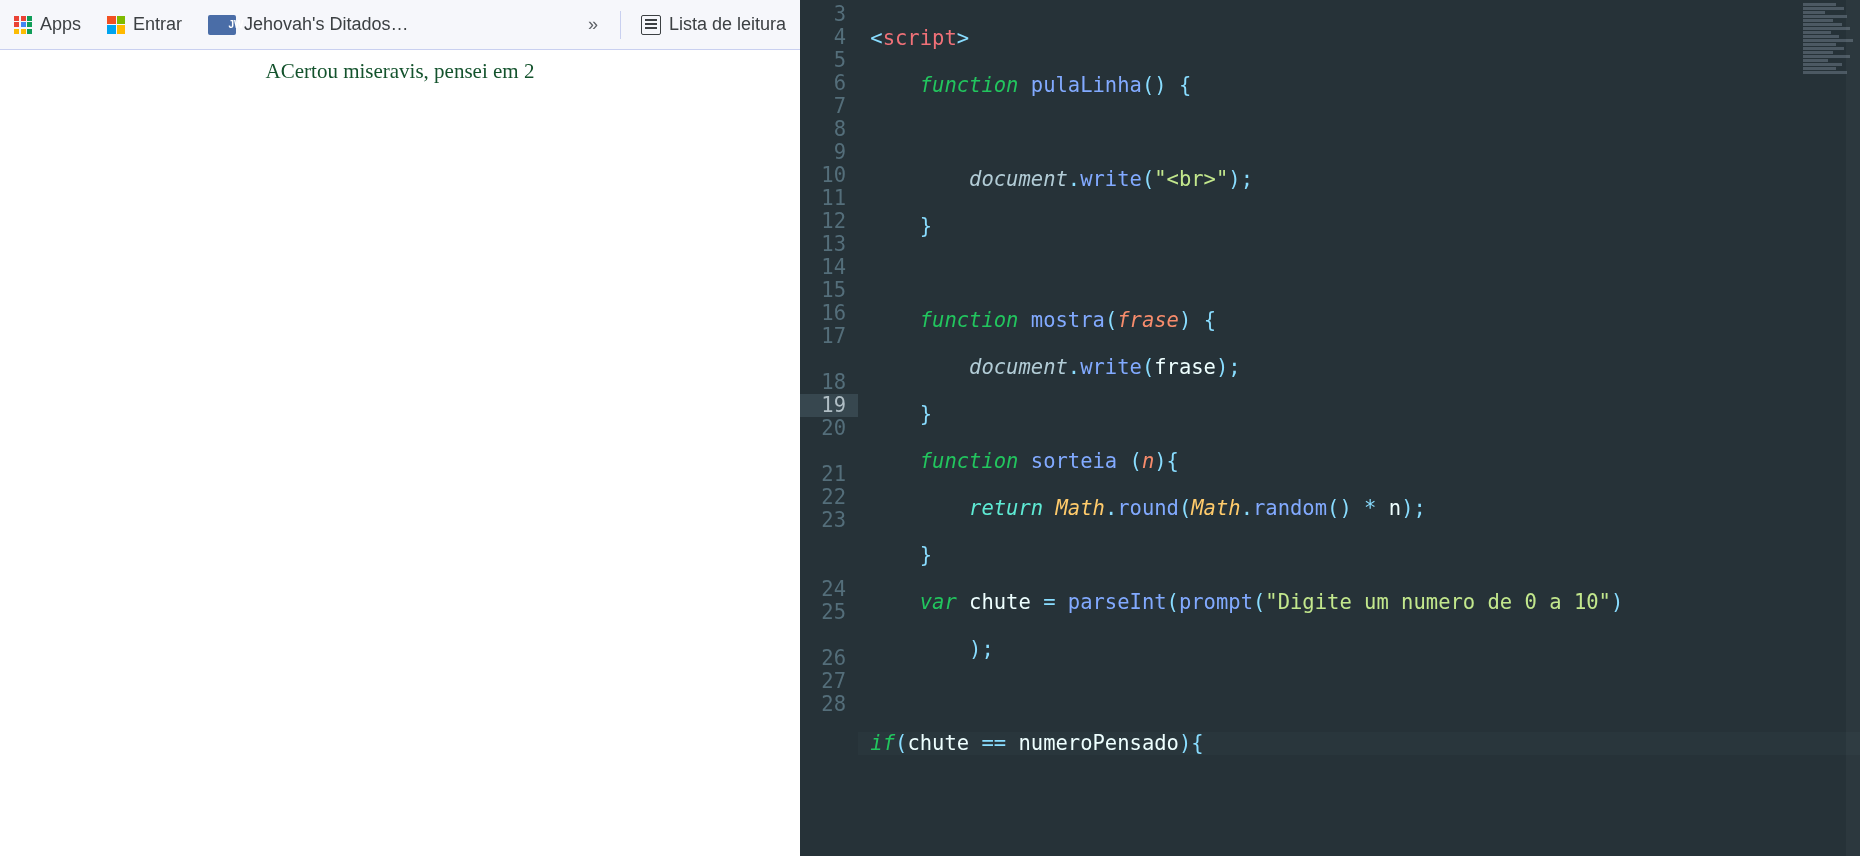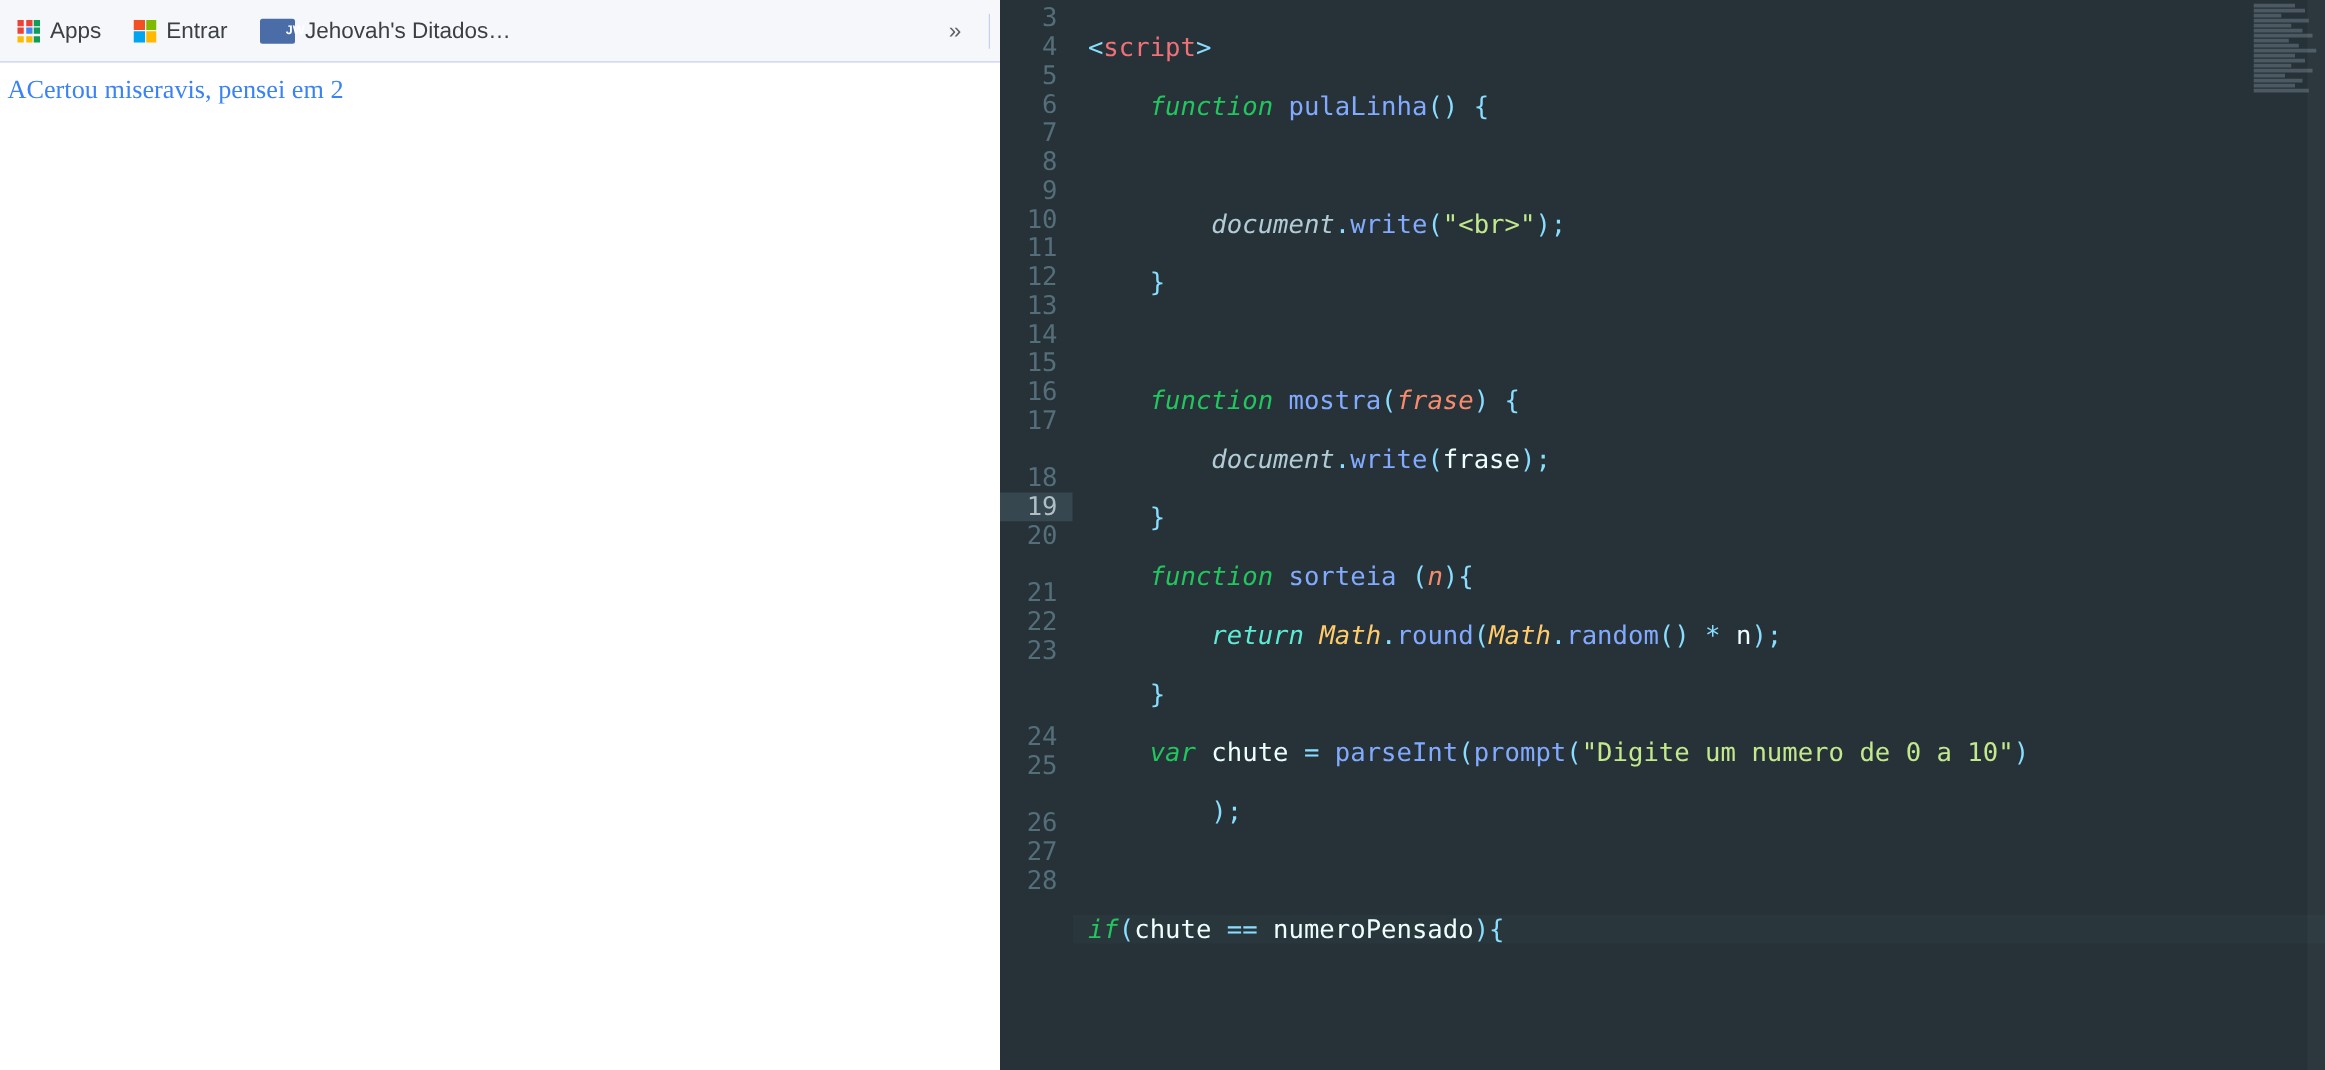--- a/index.html
+++ b/index.html
@@ -28,21 +28,21 @@
   .ms-icon span:nth-child(1){background:#f25022}
   .ms-icon span:nth-child(2){background:#7fba00}
   .ms-icon span:nth-child(3){background:#00a4ef}
   .ms-icon span:nth-child(4){background:#ffb900}
   .jw-icon { width:20px; height:20px; background:#4a6da7; color:#fff; font-size:10px; font-weight:bold; display:flex; align-items:center; justify-content:center; border-radius:2px;padding-left:28px; }
   .dit-icon { width:20px; height:20px; background:#3b3b2f; border-radius:3px; }
   .bm-spacer { flex:1; }
   .chev { font-size:18px; color:#5f6368; padding:0 8px; }
   .rl-icon { width:20px; height:20px; border:1.5px solid #3c4043; border-radius:2px; display:flex; flex-direction:column; padding:3px; gap:2px; }
   .rl-icon span{height:2px;background:#3c4043;}
-  .page-body { flex:1; padding: 8px 6px; font-family: "Times New Roman", serif; font-size:21px; color:#3b82f6; line-height:1.25; }
+  .page-body { flex:1; padding: 8px 6px; font-family: "Times New Roman", serif; font-size:21px; color:#14532d; line-height:1.25;text-align:center; }
 
   .right-pane { flex:1; height:100%; background:#263238; position:relative; font-family: "Consolas","Menlo",monospace; font-size:20.5px; display:flex; }
   .gutter { width:58px; background:#263238; text-align:right; color:#546e7a; padding-top:3px; user-select:none; }
   .gutter .ln { height:23px; line-height:23px; padding-right:12px; }
   .gutter .ln.hl { background:#37474f; color:#b0bec5; }
   .code-area { flex:1; padding-top:3px; color:#c3cee3; white-space:pre; overflow:hidden; position:relative; }
   .code-line { height:23px; line-height:23px; }
   .code-line.hl { background:#37474f33; }
   .tk-tag { color:#f07178; }
   .tk-angle { color:#89ddff; }
@@ -92,20 +92,28 @@
           </span>
         <span>Entrar</span>
       </div>
       <div class="bm-item">
         <span class="jw-icon">JW</span>
         <span>Jehovah's Ditados…</span>
       </div>
       <span class="bm-spacer"></span>
       <span class="chev">»</span>
       <div style="width:1px;height:28px;background:#c9d0f0;"></div>
+      <div class="bm-item">
+        <span class="rl-icon">
+            <span></span>
+            <span></span>
+            <span></span>
+          </span>
+        <span>Lista de leitura</span>
+      </div>
     </div>
     <div class="page-body">
       <div>ACertou miseravis, pensei em 2</div>
     </div>
   </div>
 
   <div class="right-pane">
     <div class="gutter">
       <div class="ln">3</div>
       <div class="ln">4</div>

